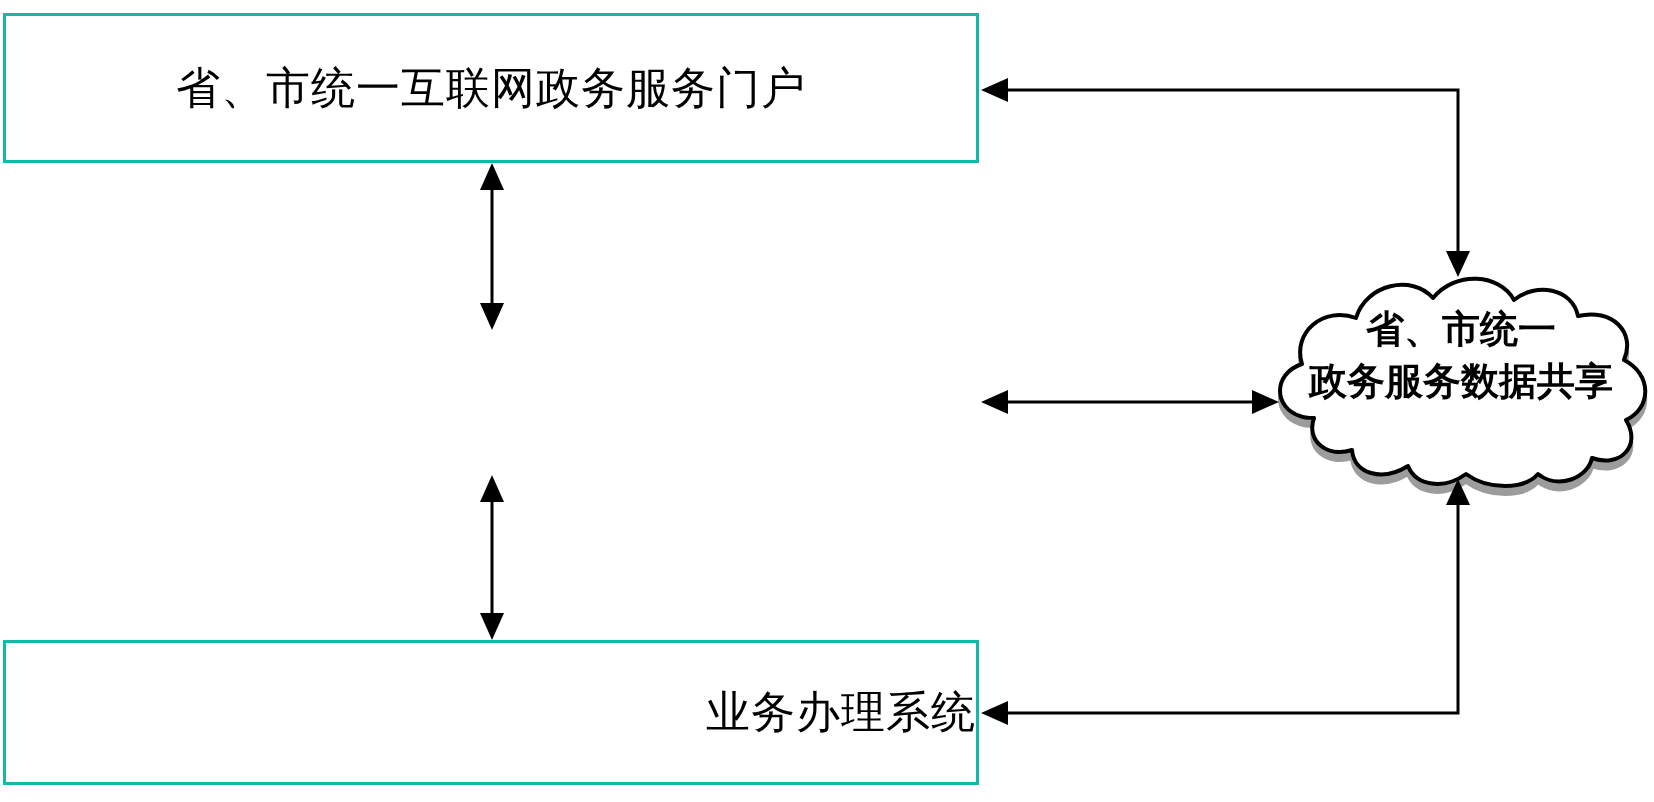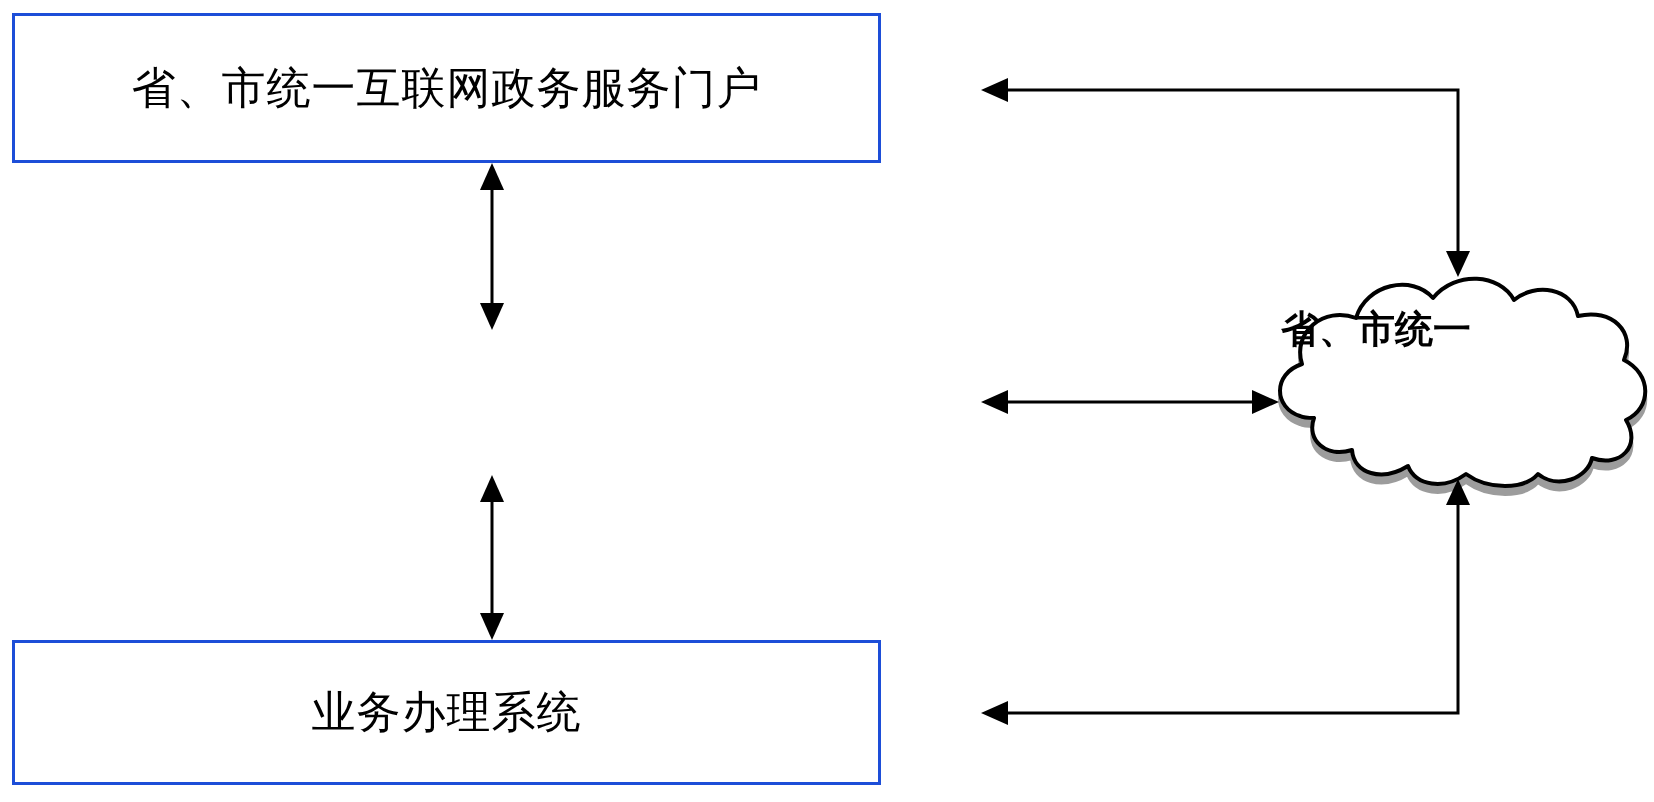--- a/index.html
+++ b/index.html
@@ -20,40 +20,41 @@
     position: absolute;
     left: 0;
     top: 0;
     width: 1654px;
     height: 802px;
     overflow: visible;
   }
   .box {
     position: absolute;
     box-sizing: border-box;
-    left: 12px;
-    width: 869px;
-    border: 3px solid #1d4ed8;
+    left: 3px;
+    width: 976px;
+    border: 3px solid #14b8a6;
     background: #ffffff;
     display: flex;
     align-items: center;
     justify-content: center;
     font-size: 44px;
     font-weight: 400;
     letter-spacing: 1px;
     white-space: nowrap;
   }
   #box-portal     { top: 13px;  height: 150px; }
   #box-management { top: 330px; height: 145px; }
-  #box-business   { top: 640px; height: 145px; }
+  #box-business   { top: 640px; height: 145px; justify-content: flex-end; }
   .cloud-label {
     position: absolute;
     left: 1281px;
     top: 303px;
     width: 360px;
+    text-align: center;
     font-size: 38px;
     line-height: 52px;
     font-weight: 700;
     white-space: nowrap;
   }
   .cloud-label span { display: block; }
   .cloud-shape-group {
     filter: drop-shadow(0px 8px 0px #9c9c9c);
   }
 </style>
@@ -117,15 +118,16 @@
     <span>省、市统一互联网政务服务门户</span>
   </div>
 
 
   <div class="box" id="box-business">
     <span>业务办理系统</span>
   </div>
 
   <div class="cloud-label">
     <span>省、市统一</span>
+    <span>政务服务数据共享</span>
   </div>
 
 </div>
 
 </body></html>

